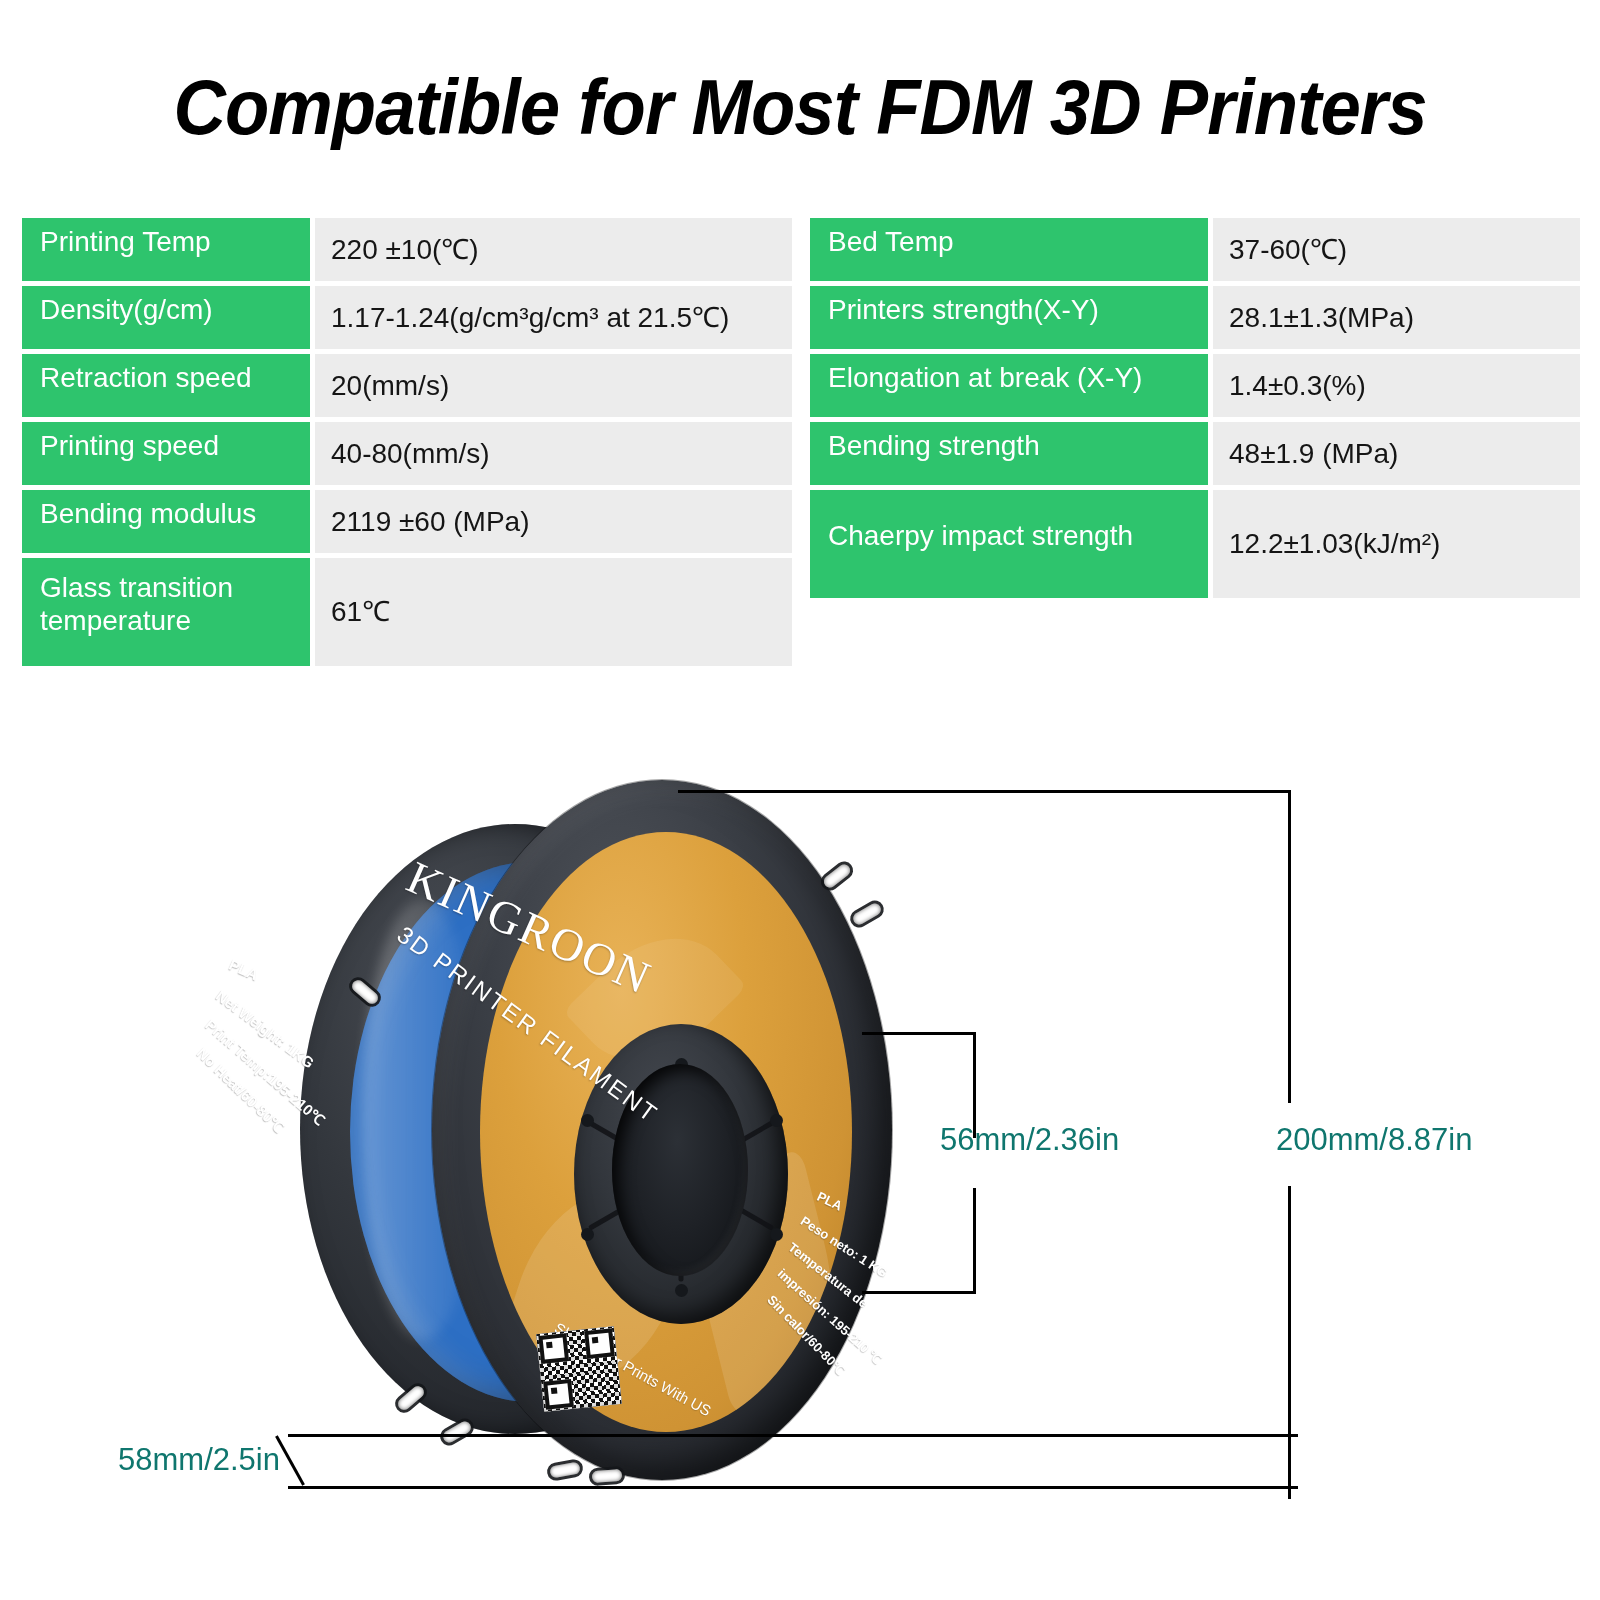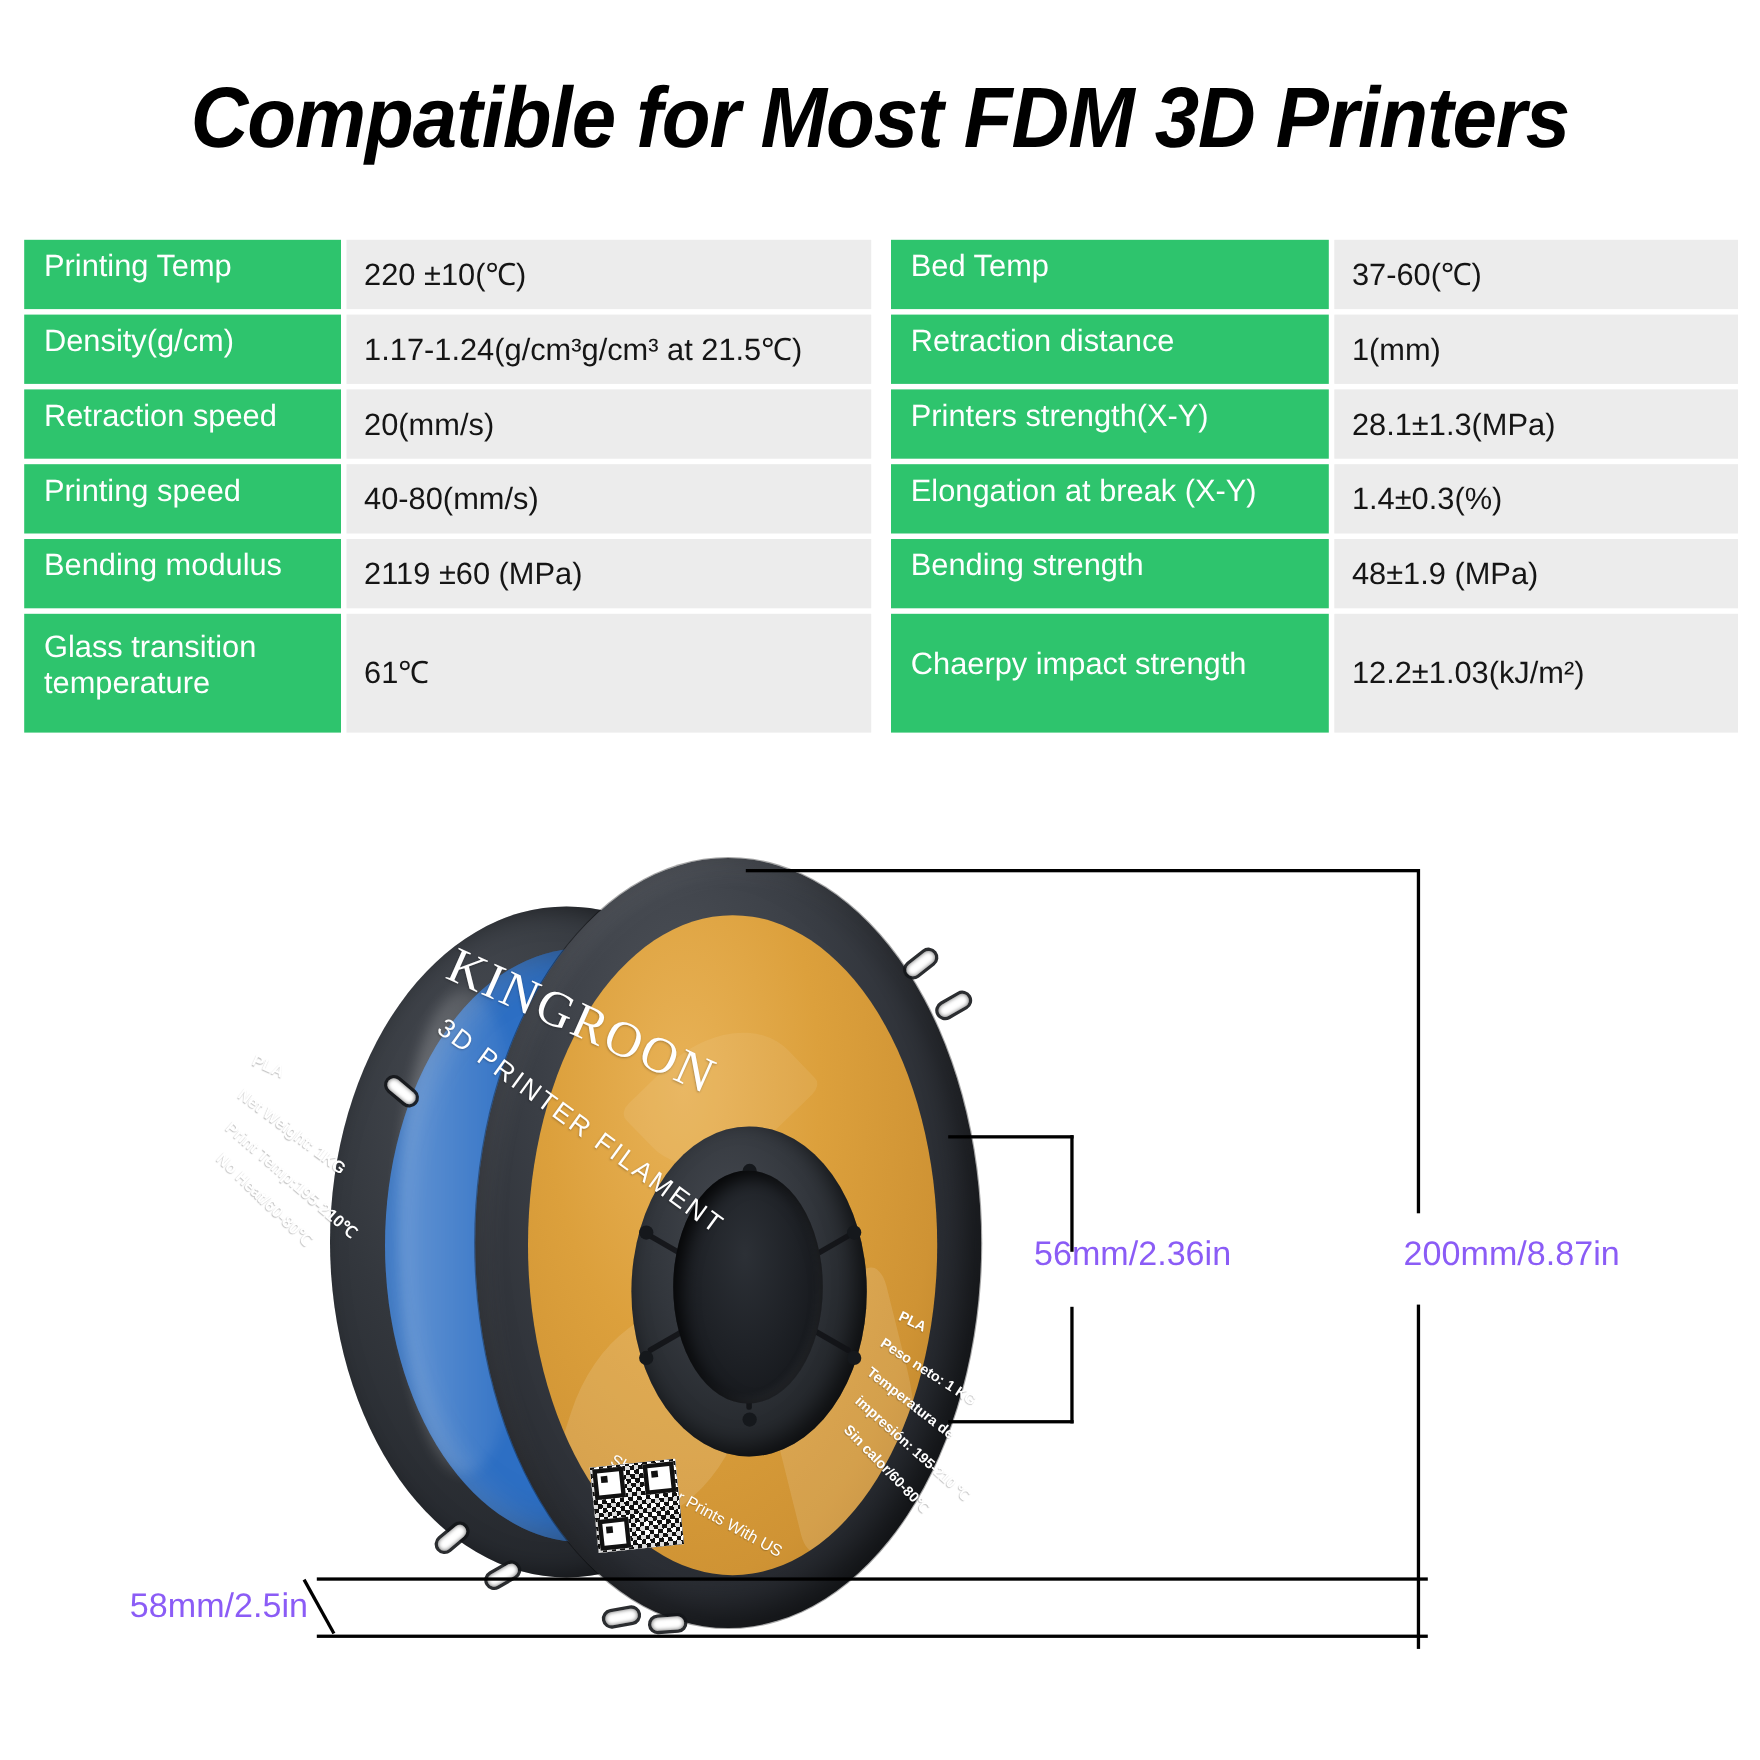--- a/index.html
+++ b/index.html
@@ -292,21 +292,21 @@
   }
 
   
   .dim-line {
     position: absolute;
     background: #000000;
   }
   .dim-text {
     position: absolute;
     font-size: 31px;
-    color: #8b5cf6;
+    color: #0f766e;
     white-space: nowrap;
   }
 </style>
 </head>
 <body>
 
 <div id="page-title">Compatible for Most FDM 3D Printers</div>
 
 <div id="spec-tables">
 
@@ -334,24 +334,20 @@
     <div class="spec-row r-5">
       <div class="spec-label">Glass transition temperature</div>
       <div class="spec-value">61℃</div>
     </div>
   </div>
 
   <div class="spec-table tbl-right">
     <div class="spec-row r-0">
       <div class="spec-label">Bed Temp</div>
       <div class="spec-value">37-60(℃)</div>
-    </div>
-    <div class="spec-row r-1">
-      <div class="spec-label">Retraction distance</div>
-      <div class="spec-value">1(mm)</div>
     </div>
     <div class="spec-row r-2">
       <div class="spec-label">Printers strength(X-Y)</div>
       <div class="spec-value">28.1±1.3(MPa)</div>
     </div>
     <div class="spec-row r-3">
       <div class="spec-label">Elongation at break (X-Y)</div>
       <div class="spec-value">1.4±0.3(%)</div>
     </div>
     <div class="spec-row r-4">

